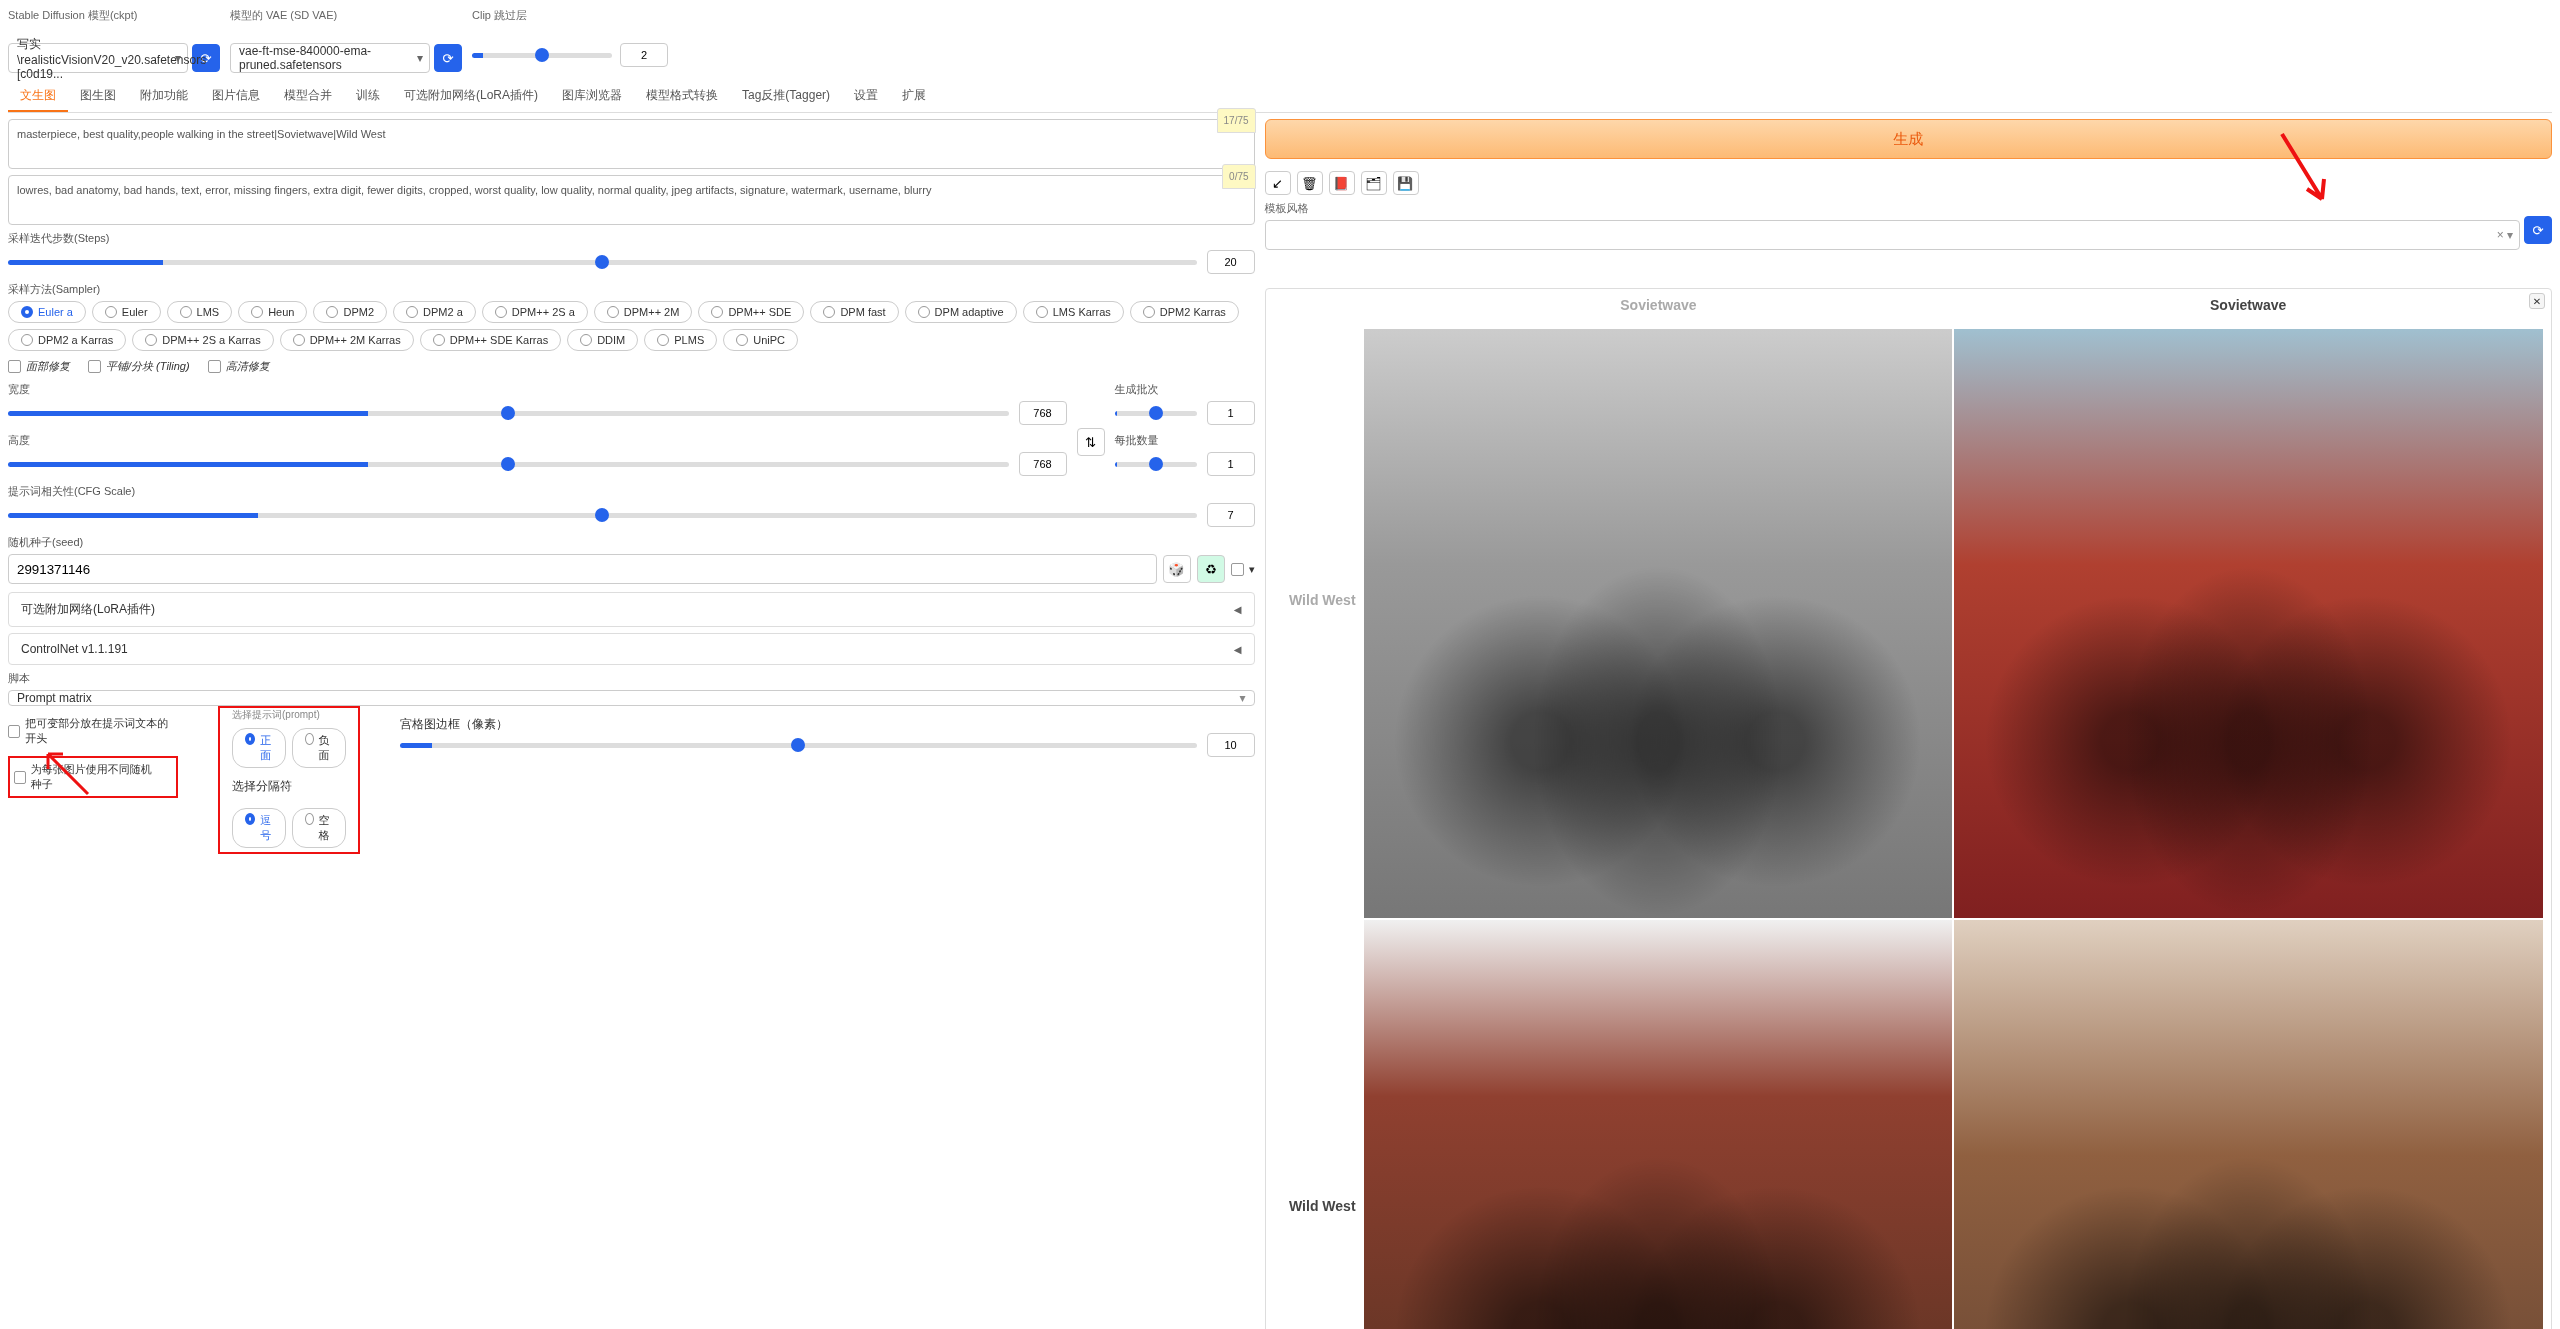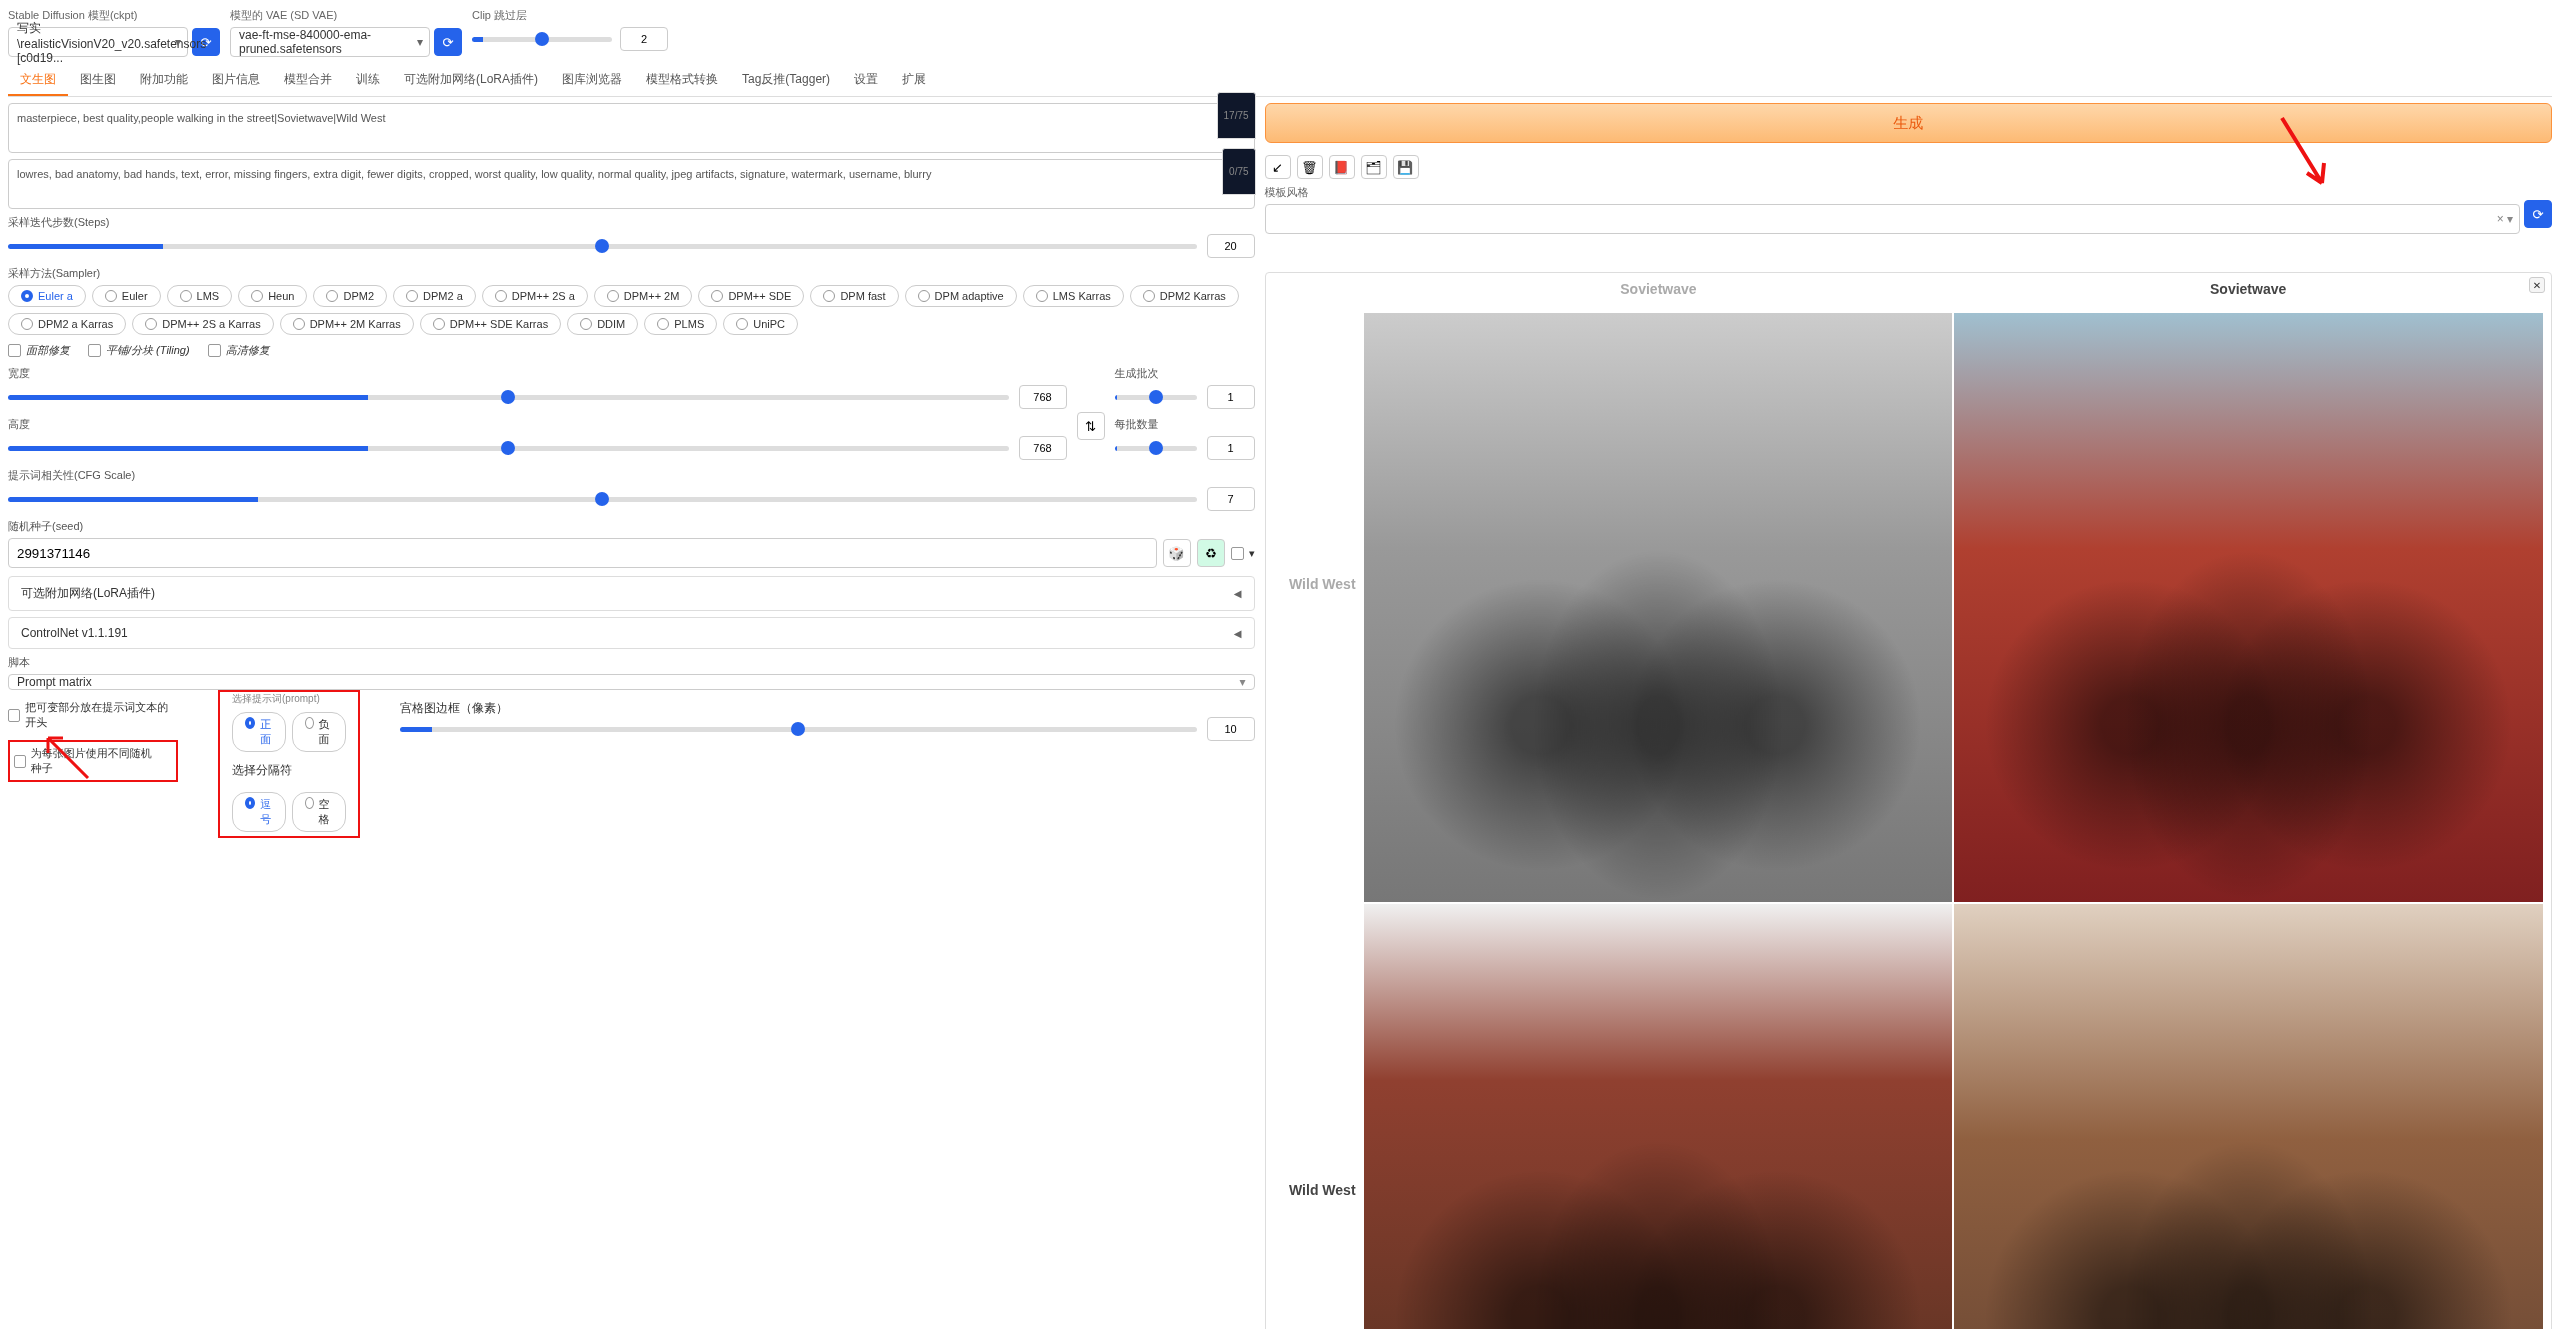--- a/index.html
+++ b/index.html
@@ -1,19 +1,19 @@
 <!DOCTYPE html>
 <html><head>
 <meta charset="utf-8">
 <style>
 * { margin: 0; padding: 0; box-sizing: border-box; font-family: "Microsoft YaHei", Arial, sans-serif; }
 body { background: #fff; font-size: 12px; color: #333; padding: 8px; }
 
 .top-row { display: flex; gap: 10px; align-items: flex-start; margin-bottom: 8px; }
-.control-group { display: flex; flex-direction: column; gap: 4px; }
+.control-group { display: flex; flex-direction: column; gap: 20px; }
 .control-label { font-size: 11px; color: #666; }
 .select-wrap { display: flex; align-items: center; gap: 4px; }
 select, .select-like { height: 30px; border: 1px solid #ccc; border-radius: 4px; padding: 0 20px 0 8px; font-size: 12px; background: #fff; appearance: none; position: relative; }
 .select-like::after { content: "▾"; position: absolute; right: 6px; top: 50%; transform: translateY(-50%); color: #666; }
 .select-like { display: inline-flex; align-items: center; }
 .refresh-btn { width: 28px; height: 28px; border: 1px solid #2563eb; border-radius: 4px; background: #2563eb; color: #fff; cursor: pointer; display: flex; align-items: center; justify-content: center; }
 
 .slider-group { display: flex; align-items: center; gap: 8px; }
 .slider { -webkit-appearance: none; height: 5px; background: #ddd; border-radius: 3px; outline: none; }
 .slider::-webkit-slider-thumb { -webkit-appearance: none; width: 14px; height: 14px; background: #2563eb; border-radius: 50%; cursor: pointer; }
@@ -22,21 +22,21 @@
 
 .tabs { display: flex; gap: 0; border-bottom: 1px solid #ddd; margin-bottom: 6px; }
 .tab { padding: 6px 12px; font-size: 12px; color: #555; cursor: pointer; }
 .tab.active { color: #f97316; border-bottom: 2px solid #f97316; }
 
 .main-layout { display: flex; gap: 10px; }
 .left-pane { flex: 0 0 49%; }
 .right-pane { flex: 1; display: flex; flex-direction: column; gap: 6px; }
 
 .prompt-box { border: 1px solid #ccc; border-radius: 4px; padding: 8px; min-height: 50px; position: relative; margin-bottom: 6px; font-size: 11px; color: #555; }
-.counter { position: absolute; right: -2px; top: -12px; font-size: 10px; color: #888; background: #0f172a; border: 1px solid #ddd; border-radius: 3px 3px 0 0; padding: 17px 6px; }
+.counter { position: absolute; right: -2px; top: -12px; font-size: 10px; color: #888; background: #fef9c3; border: 1px solid #ddd; border-radius: 3px 3px 0 0; padding: 6px 6px; }
 
 .generate-btn { width: 100%; height: 40px; border: 1px solid #fb923c; border-radius: 6px; background: linear-gradient(#fed7aa, #fdba74); color: #ea580c; font-size: 15px; cursor: pointer; }
 .icon-row { display: flex; gap: 6px; margin-top: 6px; }
 .icon-btn { width: 26px; height: 24px; border: 1px solid #ccc; border-radius: 4px; background: #fff; cursor: pointer; display: flex; align-items: center; justify-content: center; font-size: 13px; }
 
 .style-select { border: 1px solid #ccc; border-radius: 4px; height: 30px; margin-top: 4px; position: relative; display: flex; align-items: center; justify-content: flex-end; padding-right: 6px; gap: 6px; }
 
 .param-row { margin-bottom: 8px; }
 .param-row .label { font-size: 11px; color: #555; margin-bottom: 4px; display: block; }
 .slider-row { display: flex; align-items: center; gap: 10px; }

